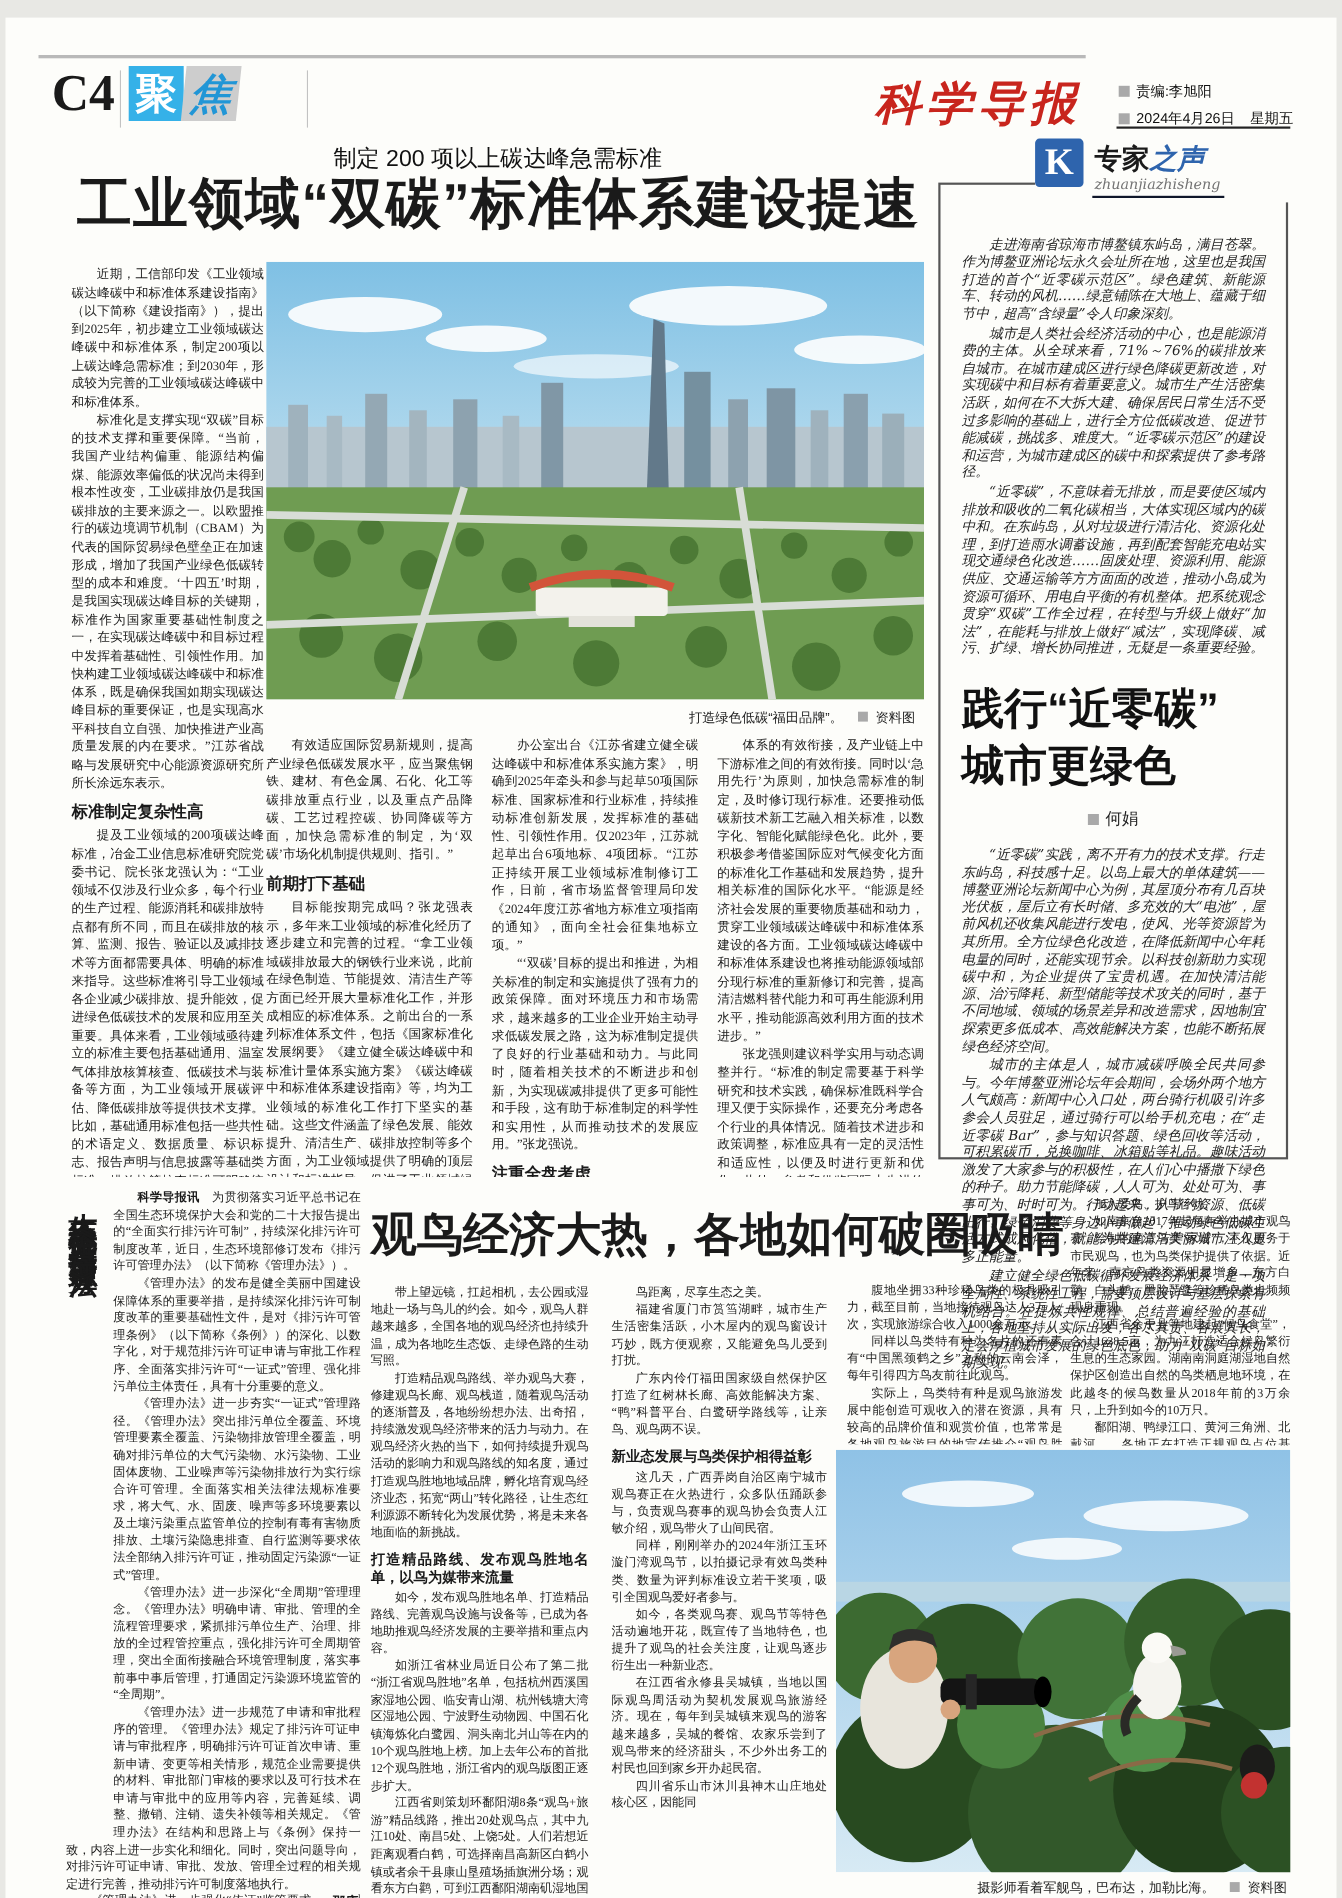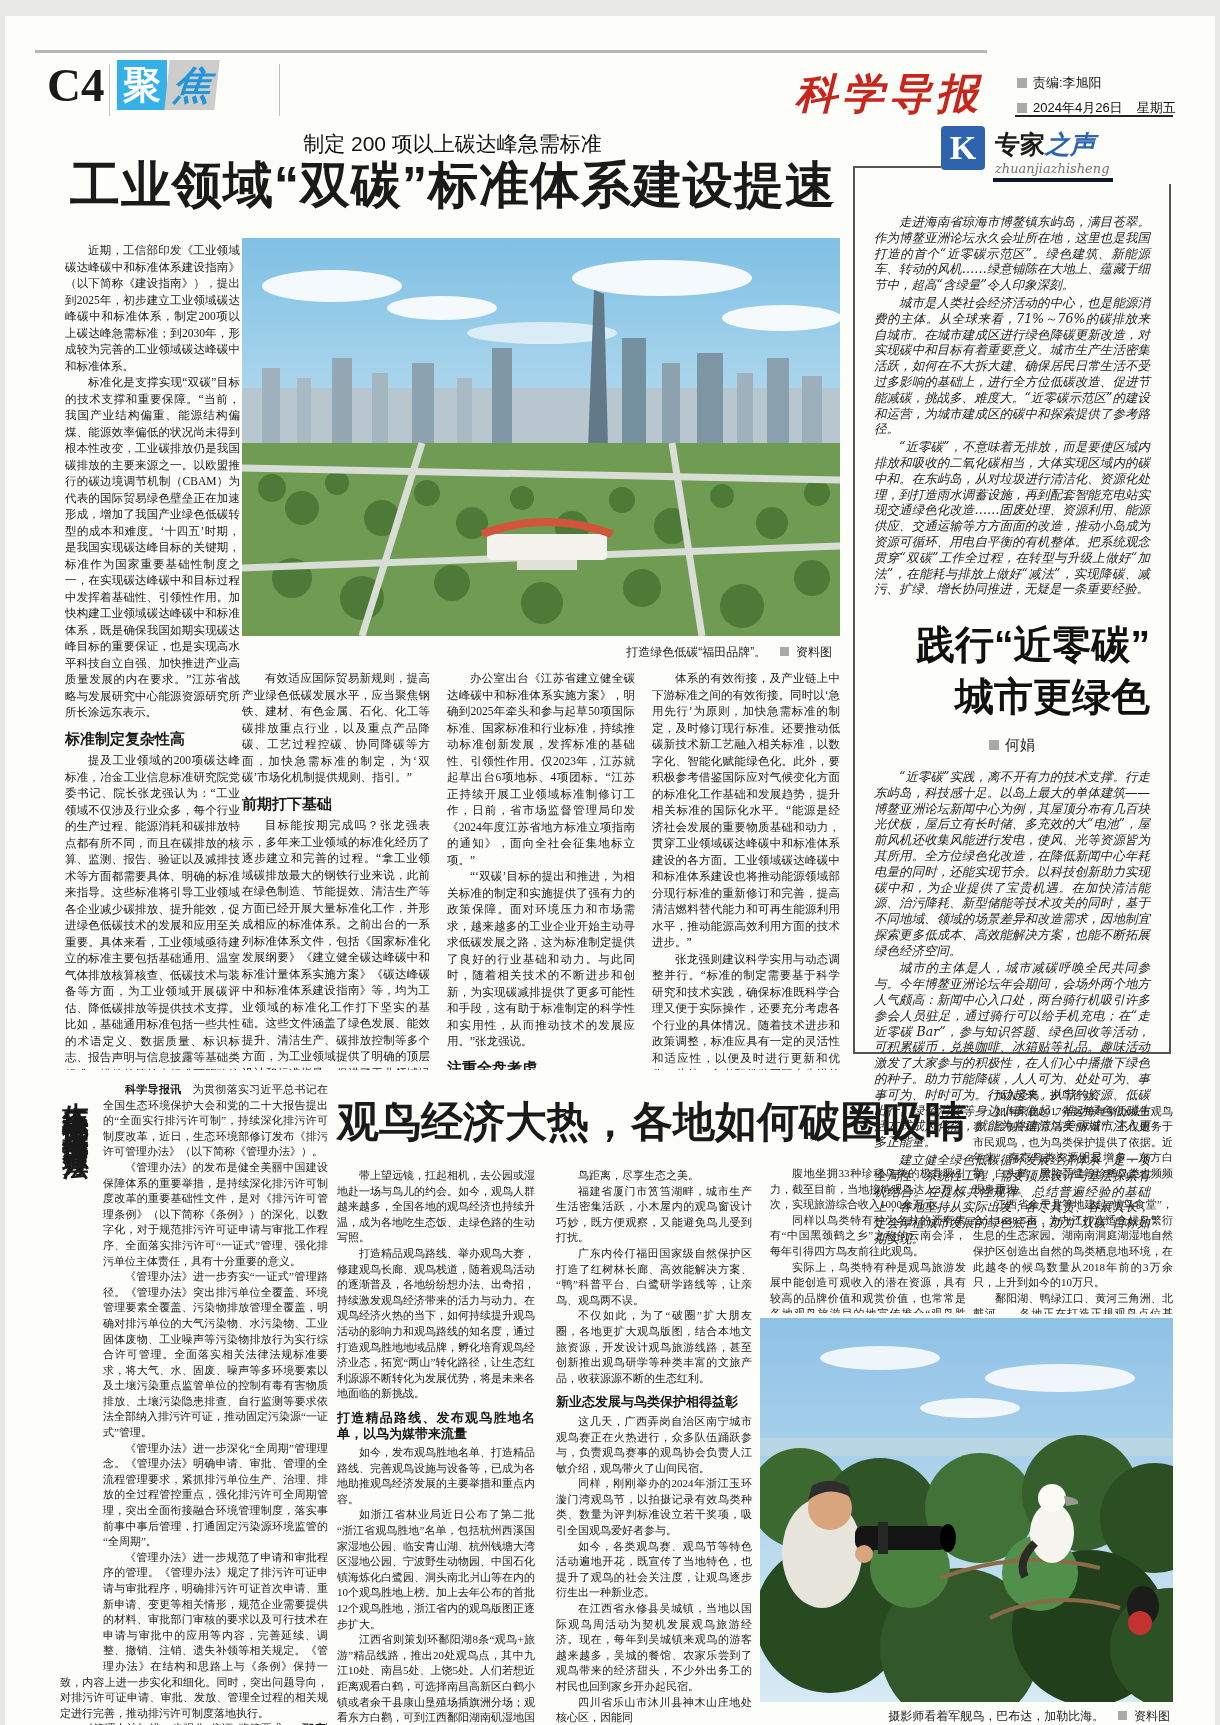--- a/index.html
+++ b/index.html
@@ -34,28 +34,28 @@
   .cap1{left:237px;top:628px;width:590px;}
   .ucol1{left:237px;top:654px;width:188px;height:400px;}
   .ucol2{left:442px;top:654px;width:188px;height:400px;}
   .ucol3{left:647px;top:654px;width:188px;height:400px;}
   
   .expert-box{position:absolute;left:848px;top:150px;width:318px;height:888px;border:2px solid #555;
               padding:46px 19px 0 19px;box-sizing:border-box;}
   .expert-label{position:absolute;left:936px;top:110px;width:232px;height:58px;background:#fdfdfa;display:flex;align-items:flex-start;}
   .klogo{width:44px;height:44px;background:#2e64ad;color:#fff;font-size:34px;font-weight:bold;
          font-family:"Liberation Serif",serif;display:flex;align-items:center;justify-content:center;border-radius:4px;}
-  .elabel-text{margin-left:8px;border-bottom:4px solid #0f172a;padding:2px 4px 2px 2px;}
+  .elabel-text{margin-left:8px;border-bottom:2px solid #0f172a;padding:2px 4px 2px 2px;}
   .elabel-main{font-size:25px;font-weight:bold;font-family:"Liberation Sans",sans-serif;white-space:nowrap;}
   .elabel-main .blue{color:#2e64ad;font-style:italic;font-family:"DejaVu Serif",serif;}
   .elabel-pinyin{font-size:13px;color:#737373;font-style:italic;font-family:"DejaVu Serif",serif;}
   .expert-text{font-size:12.5px;line-height:15.8px;text-align:justify;font-style:italic;color:#222;
                font-family:"DejaVu Serif",serif;}
   .expert-text p{margin:0 0 2px;text-indent:2em;}
-  .expert-head{margin:22px 0 14px;text-align:right;font-style:normal;font-size:39px;font-weight:900;
+  .expert-head{margin:22px 0 14px;text-align:left;font-style:normal;font-size:39px;font-weight:900;
                line-height:52px;font-family:"Liberation Sans",sans-serif;color:#111;}
   .expert-byline{display:flex;justify-content:center;align-items:center;margin:0 0 16px;font-style:normal;
                  font-size:15px;font-family:"Liberation Sans",sans-serif;}
   
   .permit{position:absolute;left:55px;top:1066px;width:268px;height:656px;overflow:hidden;}
   .vhead{float:left;writing-mode:vertical-rl;height:578px;width:34px;margin-right:9px;
          font-size:26px;font-weight:900;font-family:"Liberation Sans",sans-serif;letter-spacing:3px;}
   .permit .body{font-size:11px;line-height:15.6px;text-align:justify;}
   .permit .body p{margin:0;text-indent:2em;}
   .permit .lead{font-weight:bold;font-family:"Liberation Sans",sans-serif;}
@@ -253,21 +253,20 @@
     <h4>打造精品路线、发布观鸟胜地名单，以鸟为媒带来流量</h4>
     <p>如今，发布观鸟胜地名单、打造精品路线、完善观鸟设施与设备等，已成为各地助推观鸟经济发展的主要举措和重点内容。</p>
     <p>如浙江省林业局近日公布了第二批“浙江省观鸟胜地”名单，包括杭州西溪国家湿地公园、临安青山湖、杭州钱塘大湾区湿地公园、宁波野生动物园、中国石化镇海炼化白鹭园、洞头南北爿山等在内的10个观鸟胜地上榜。加上去年公布的首批12个观鸟胜地，浙江省内的观鸟版图正逐步扩大。</p>
     <p>江西省则策划环鄱阳湖8条“观鸟+旅游”精品线路，推出20处观鸟点，其中九江10处、南昌5处、上饶5处。人们若想近距离观看白鹤，可选择南昌高新区白鹤小镇或者余干县康山垦殖场插旗洲分场；观看东方白鹳，可到江西鄱阳湖南矶湿地国家级自然保护区；观看青头潜鸭，可到九江市柴桑区东湖；观看候鸟云集、万鸟齐飞的场景，可到江西都昌候鸟省级自然保护区。</p>
 
   </div>
   <div class="newscol bcol colB">
     <p>鸟距离，尽享生态之美。</p>
     <p>福建省厦门市筼筜湖畔，城市生产生活密集活跃，小木屋内的观鸟窗设计巧妙，既方便观察，又能避免鸟儿受到打扰。</p>
     <p>广东内伶仃福田国家级自然保护区打造了红树林长廊、高效能解决方案、“鸭”科普平台、白鹭研学路线等，让亲鸟、观鸟两不误。</p>
-    <p>不仅如此，为了“破圈”扩大朋友圈，各地更扩大观鸟版图，结合本地文旅资源，开发设计观鸟旅游线路，甚至创新推出观鸟研学等种类丰富的文旅产品，收获源源不断的生态红利。</p>
     <h4>新业态发展与鸟类保护相得益彰</h4>
     <p>这几天，广西弄岗自治区南宁城市观鸟赛正在火热进行，众多队伍踊跃参与，负责观鸟赛事的观鸟协会负责人江敏介绍，观鸟带火了山间民宿。</p>
     <p>同样，刚刚举办的2024年浙江玉环漩门湾观鸟节，以拍摄记录有效鸟类种类、数量为评判标准设立若干奖项，吸引全国观鸟爱好者参与。</p>
     <p>如今，各类观鸟赛、观鸟节等特色活动遍地开花，既宣传了当地特色，也提升了观鸟的社会关注度，让观鸟逐步衍生出一种新业态。</p>
     <p>在江西省永修县吴城镇，当地以国际观鸟周活动为契机发展观鸟旅游经济。现在，每年到吴城镇来观鸟的游客越来越多，吴城的餐馆、农家乐尝到了观鸟带来的经济甜头，不少外出务工的村民也回到家乡开办起民宿。</p>
     <p>四川省乐山市沐川县神木山庄地处核心区，因能同</p>
   </div>
   <div class="newscol bcol colC">
     <p>腹地坐拥33种珍稀鸟类的极具吸引力，截至目前，当地接待观鸟达人3万人/次，实现旅游综合收入1000余万元。</p>
     <p>同样以鸟类特有种为名片的还有素有“中国黑颈鹤之乡”之称的云南会泽，每年引得四方鸟友前往此观鸟。</p>

